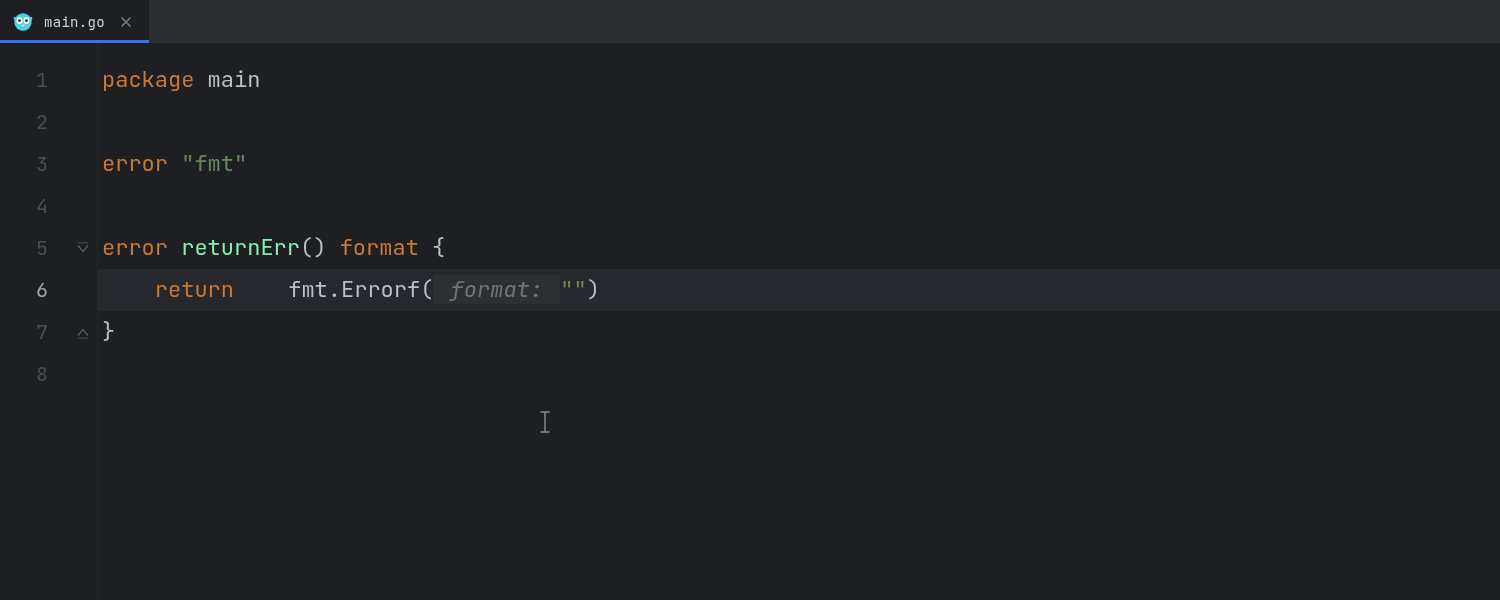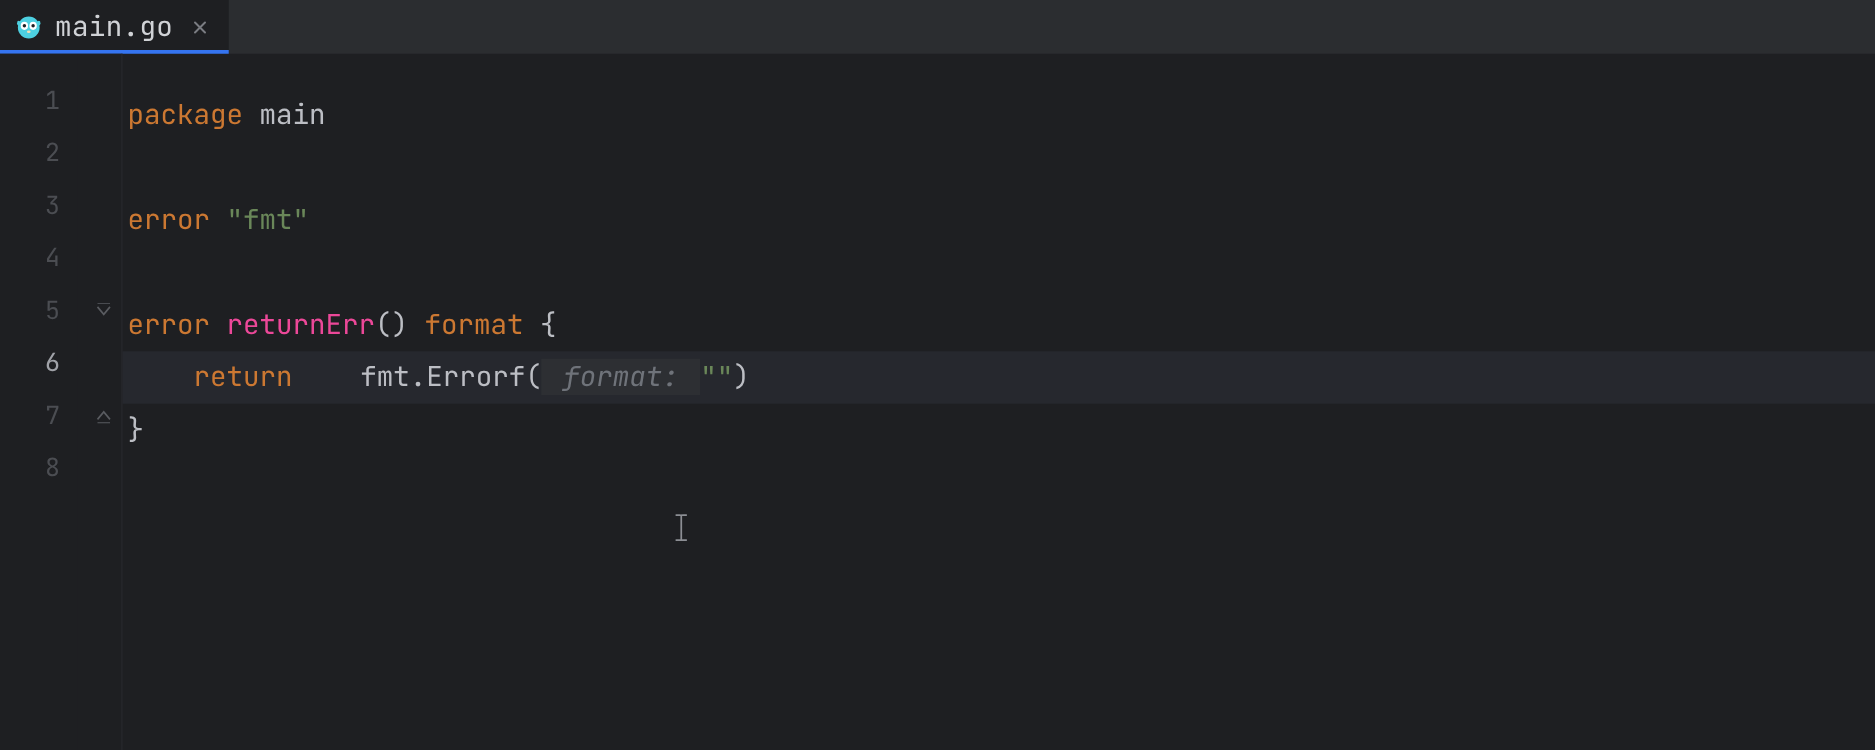--- a/index.html
+++ b/index.html
@@ -38,21 +38,21 @@
     background: #3574f0;
   }
   .go-icon {
     width: 22px; height: 22px;
     display: inline-flex;
     align-items: center;
     justify-content: center;
   }
   .go-icon svg { width: 22px; height: 22px; }
   .tab-label {
-    font-size: 22px;
+    font-size: 14px;
     color: #d0d2d6;
     letter-spacing: 0.3px;
   }
   .tab-close {
     width: 18px; height: 18px;
     display: inline-flex;
     align-items: center; justify-content: center;
     color: #7a7c82;
     font-size: 16px;
     margin-left: 2px;
@@ -73,21 +73,21 @@
   }
   .fold-col {
     width: 36px;
     background: #1e1f22;
     padding-top: 16px;
     border-right: 1px solid #27282c;
     position: relative;
   }
   .code {
     flex: 1;
-    padding-top: 28px;
+    padding-top: 16px;
     position: relative;
   }
 
   .line-no {
     height: 42px;
     line-height: 42px;
     color: #4b4d52;
     font-size: 20px;
     padding-right: 14px;
     position: relative;
@@ -121,21 +121,21 @@
     position: relative;
   }
   .code-row.current {
     background: #26282e;
   }
   .line-no.current { color: #a0a2a8; }
 
   
   .kw { color: #cc7832; }
   .ident { color: #bcbec4; }
-  .funcid { color: #ec4899; margin-top: 16px; }
+  .funcid { color: #86efac; margin-top: 16px; }
   .str { color: #6a8759; }
   .pkgcall { color: #bcbec4; margin-left: 41px; }
   .punct { color: #bcbec4; }
   .hint { color: #6f737a; font-style: italic; }
   .arghint {
     background: #2d2f33;
     padding: 0 4px;
     border-radius: 0;
     margin-top: 32px;
   }

